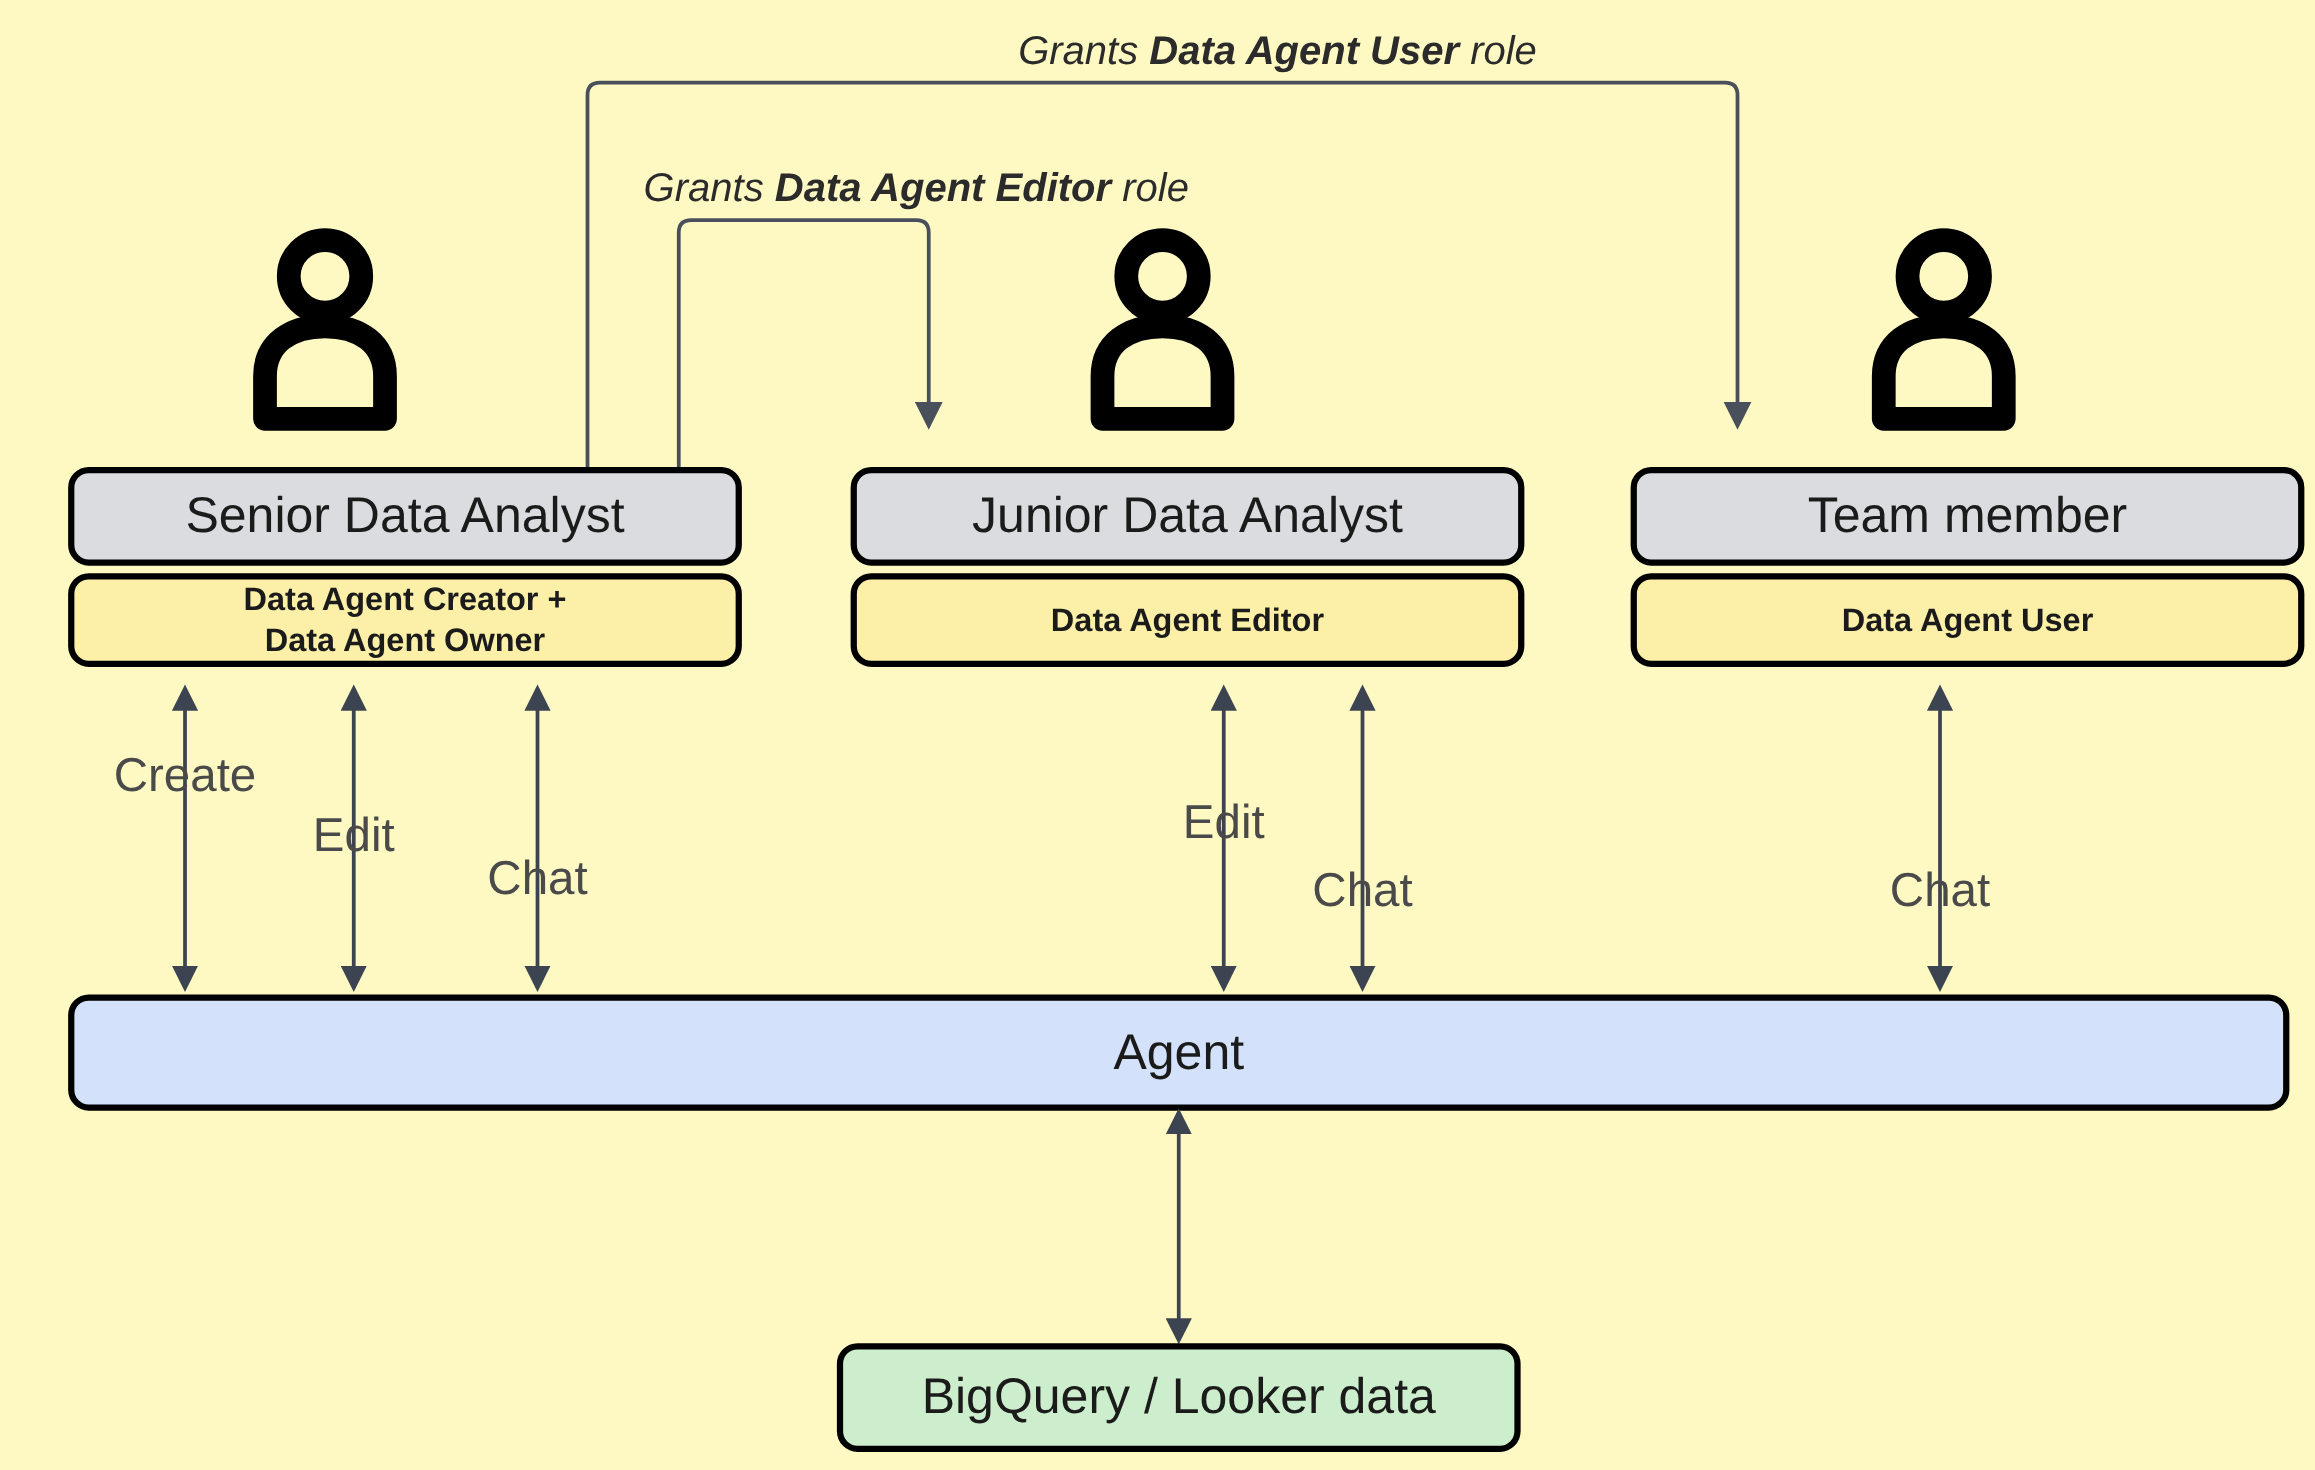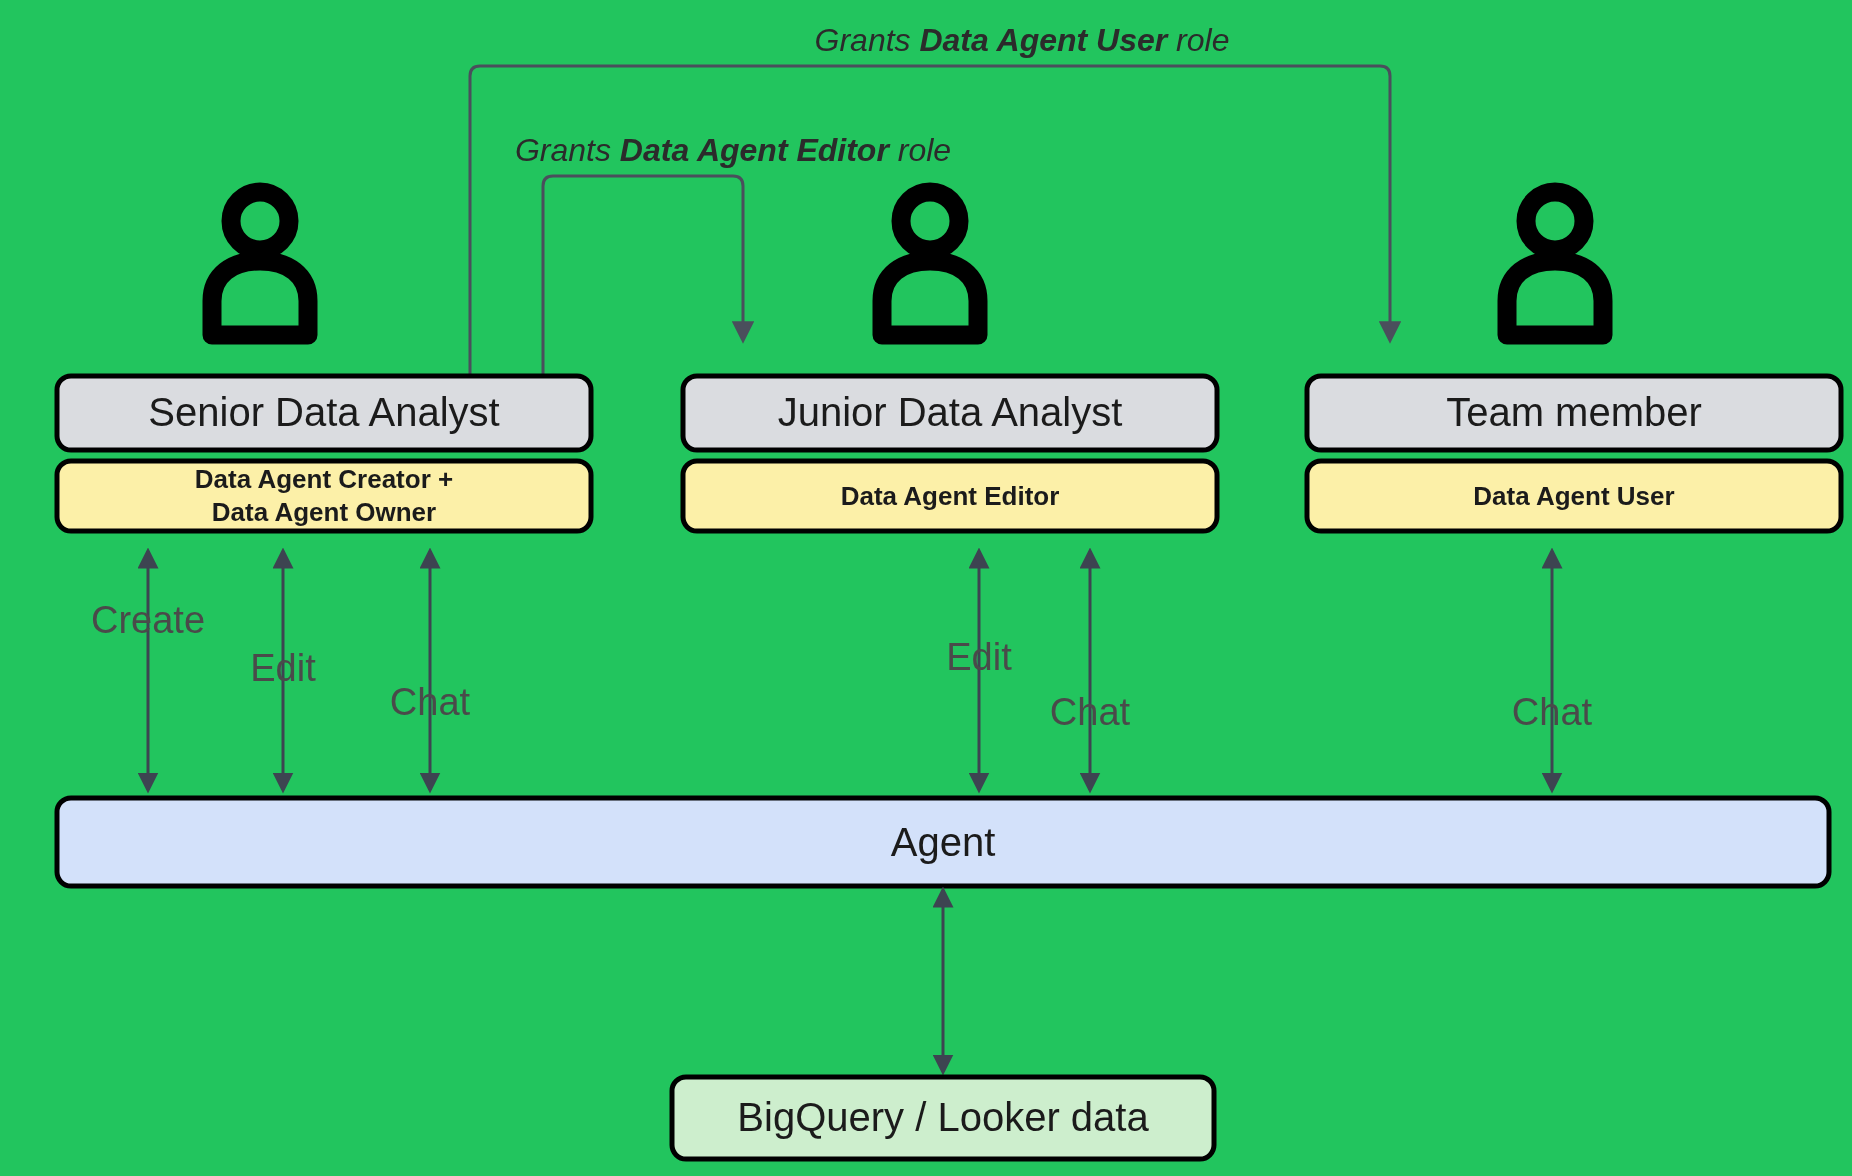--- a/index.html
+++ b/index.html
@@ -10,21 +10,21 @@
   body {
     width: 1852px;
     height: 1176px;
     font-family: "Liberation Sans", sans-serif;
     overflow: hidden;
   }
   #diagram-root {
     position: relative;
     width: 1852px;
     height: 1176px;
-    background: #22c55e;
+    background: #fef9c3;
   }
   svg#diagram-canvas {
     position: absolute;
     left: 0;
     top: 0;
     width: 1852px;
     height: 1176px;
     display: block;
   }
   .box-label {

